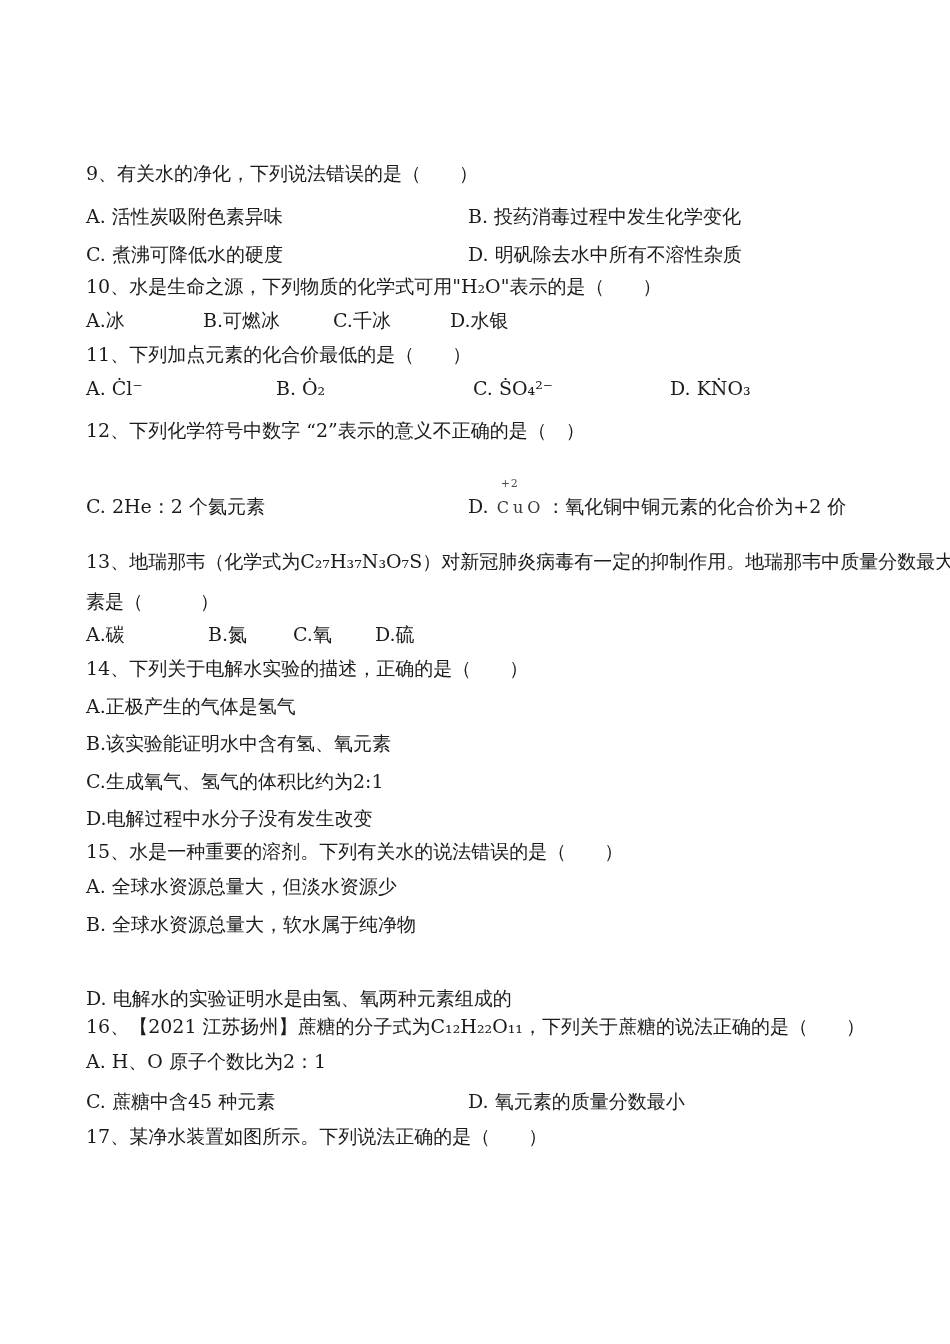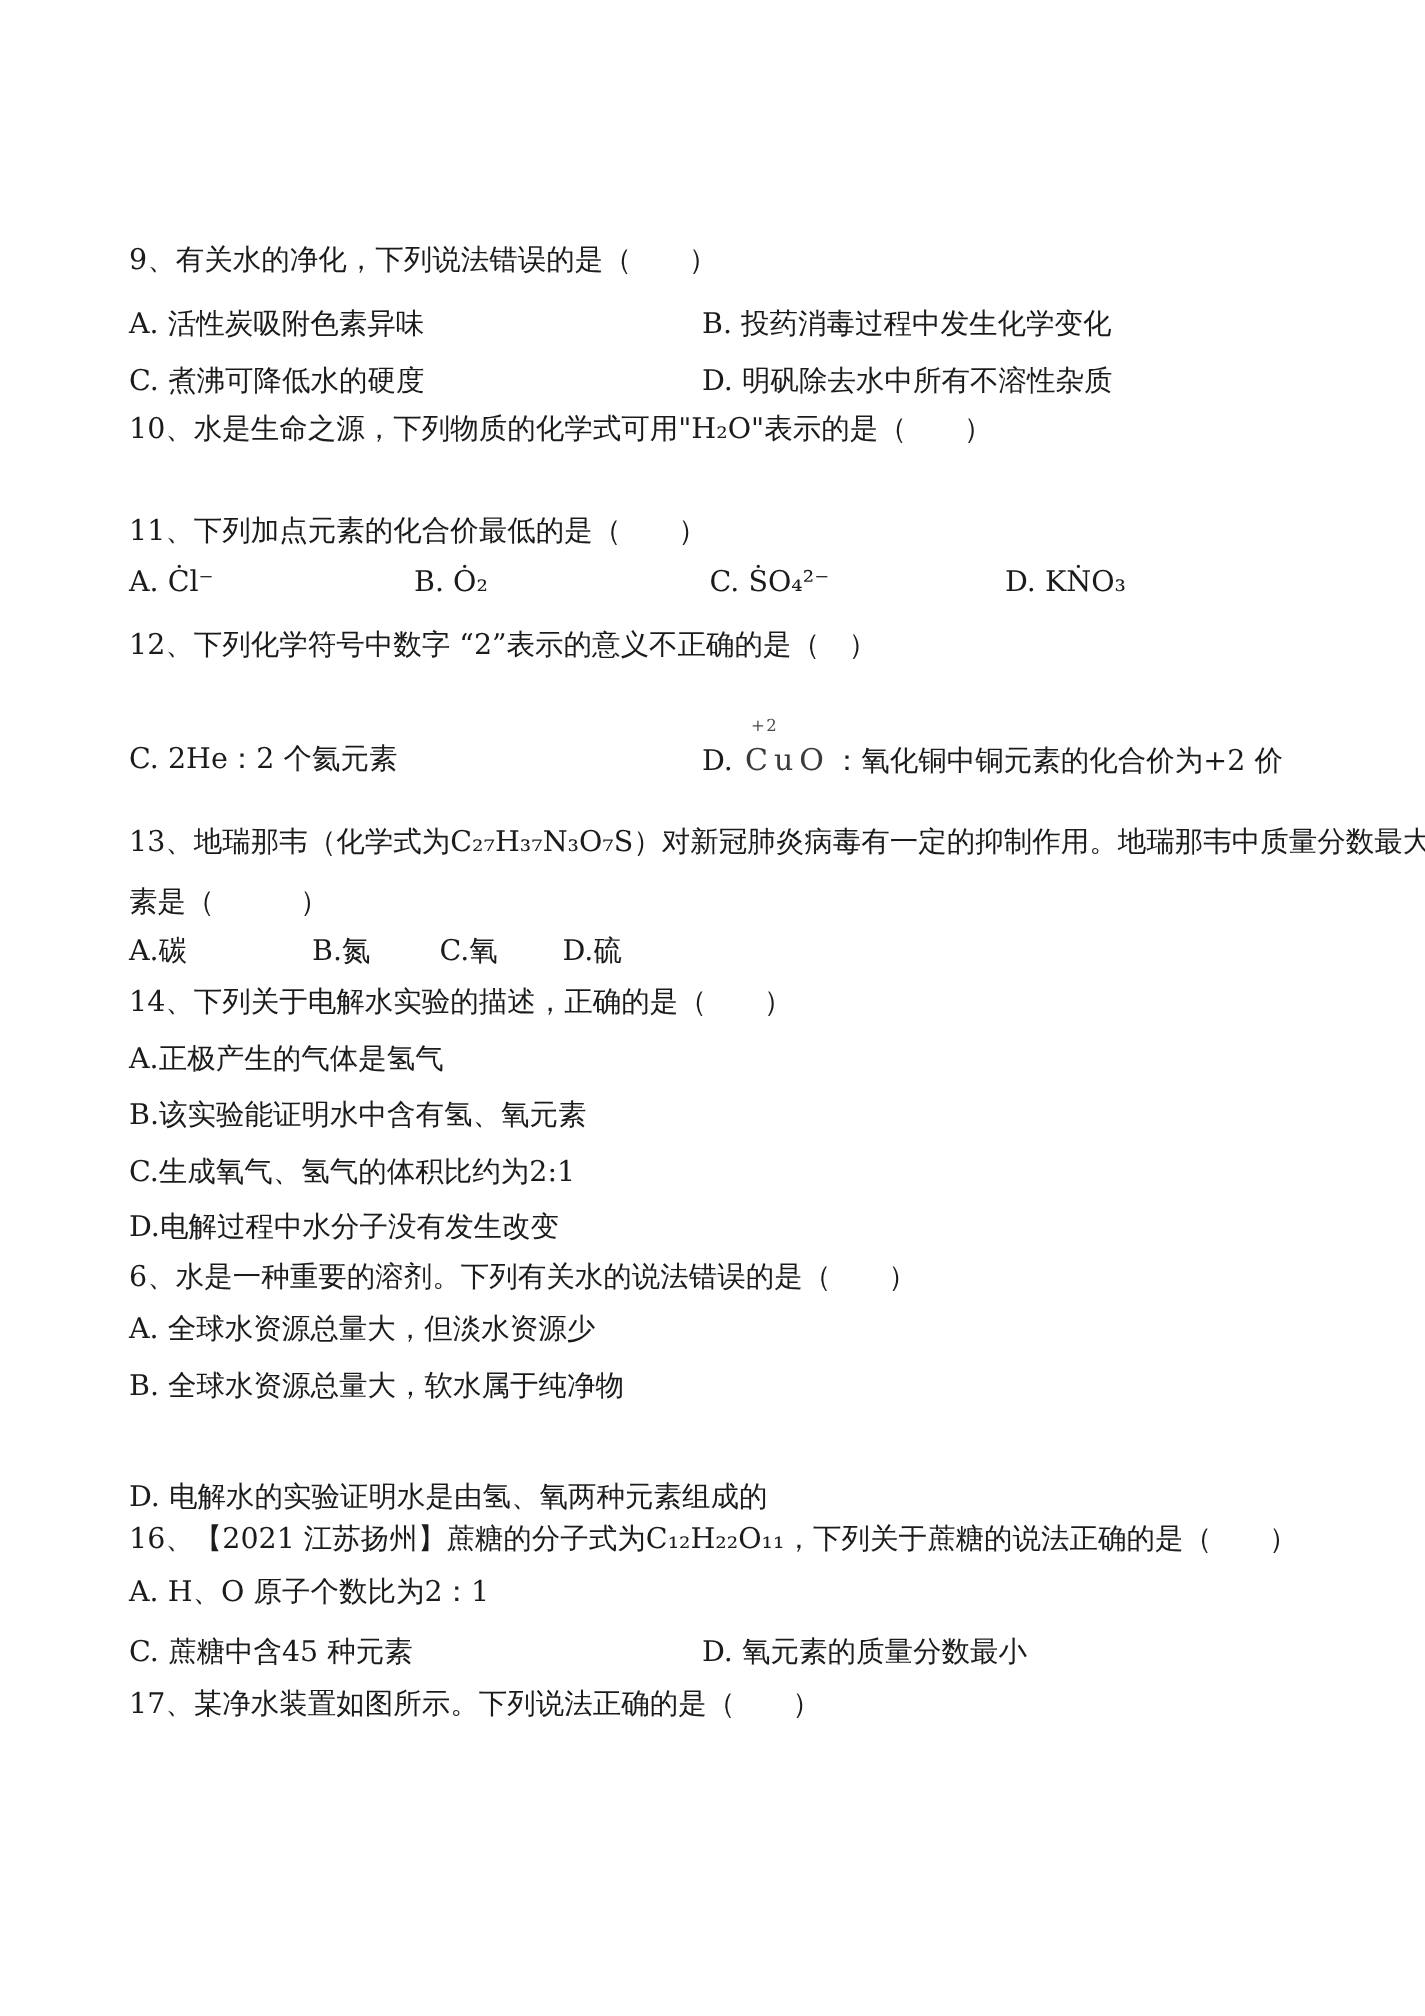--- a/index.html
+++ b/index.html
@@ -17,21 +17,21 @@
     width:820px;height:1344px;margin-top:48px;
   }
   .line{
     position:absolute;left:0;width:100%;
     height:28px;line-height:28px;
     white-space:nowrap;
   }
   .col{position:absolute;top:0;white-space:nowrap;}
   .cuo-wrap{position:relative;display:inline-block;margin:0 2px;}
   .cuo{
-    font-size:20px;letter-spacing:4px;color:#3a3a3a;
+    font-size:16px;letter-spacing:4px;color:#3a3a3a;
   }
   .valence{
     position:absolute;top:-14px;left:4px;
     font-size:11px;letter-spacing:1px;color:#4a4a4a;line-height:11px;
   }
 </style>
 </head>
 <body>
 
 <div class="page">
@@ -43,20 +43,26 @@
     <span class="col" style="left:0">A. 活性炭吸附色素异味</span>
     <span class="col" style="left:382px">B. 投药消毒过程中发生化学变化</span>
   </div>
   <div class="line" style="top:192px">
     <span class="col" style="left:0">C. 煮沸可降低水的硬度</span>
     <span class="col" style="left:382px">D. 明矾除去水中所有不溶性杂质</span>
   </div>
 
   <div class="line" style="top:224px">
     <span>10、水是生命之源，下列物质的化学式可用"H₂O"表示的是（　　）</span>
+  </div>
+  <div class="line" style="top:258px">
+    <span class="col" style="left:0">A.冰</span>
+    <span class="col" style="left:117px">B.可燃冰</span>
+    <span class="col" style="left:247px">C.千冰</span>
+    <span class="col" style="left:364px">D.水银</span>
   </div>
 
   <div class="line" style="top:292px">
     <span>11、下列加点元素的化合价最低的是（　　）</span>
   </div>
   <div class="line" style="top:326px">
     <span class="col" style="left:0">A. Ċl⁻</span>
     <span class="col" style="left:190px">B. Ȯ₂</span>
     <span class="col" style="left:387px">C. ṠO₄²⁻</span>
     <span class="col" style="left:584px">D. KṄO₃</span>
@@ -95,21 +101,21 @@
     <span>A.正极产生的气体是氢气</span>
   </div>
   <div class="line" style="top:719px">
     <span>C.生成氧气、氢气的体积比约为2:1</span>
   </div>
   <div class="line" style="top:756px">
     <span>D.电解过程中水分子没有发生改变</span>
   </div>
 
   <div class="line" style="top:789px">
-    <span>6、水是一种重要的溶剂。下列有关水的说法错误的是（　　）</span>
+    <span>15、水是一种重要的溶剂。下列有关水的说法错误的是（　　）</span>
   </div>
   <div class="line" style="top:824px">
     <span>A. 全球水资源总量大，但淡水资源少</span>
   </div>
   <div class="line" style="top:862px">
     <span>B. 全球水资源总量大，软水属于纯净物</span>
   </div>
   <div class="line" style="top:936px">
     <span>D. 电解水的实验证明水是由氢、氧两种元素组成的</span>
   </div>

